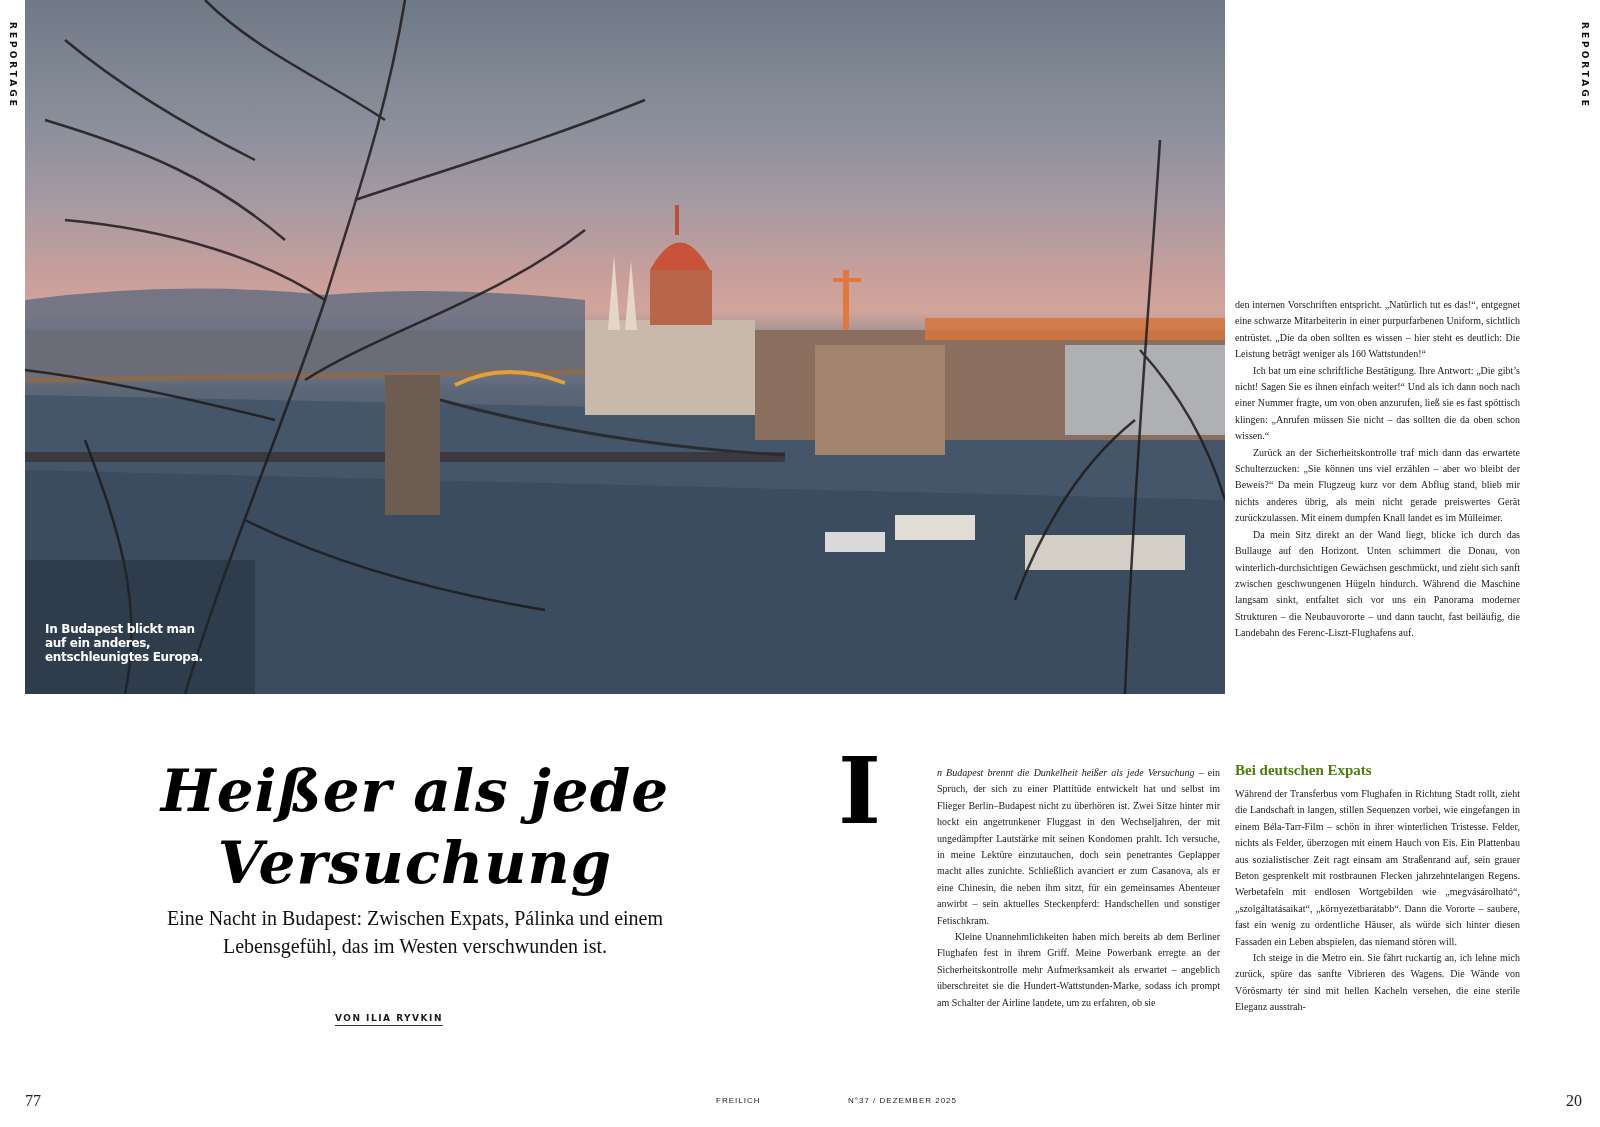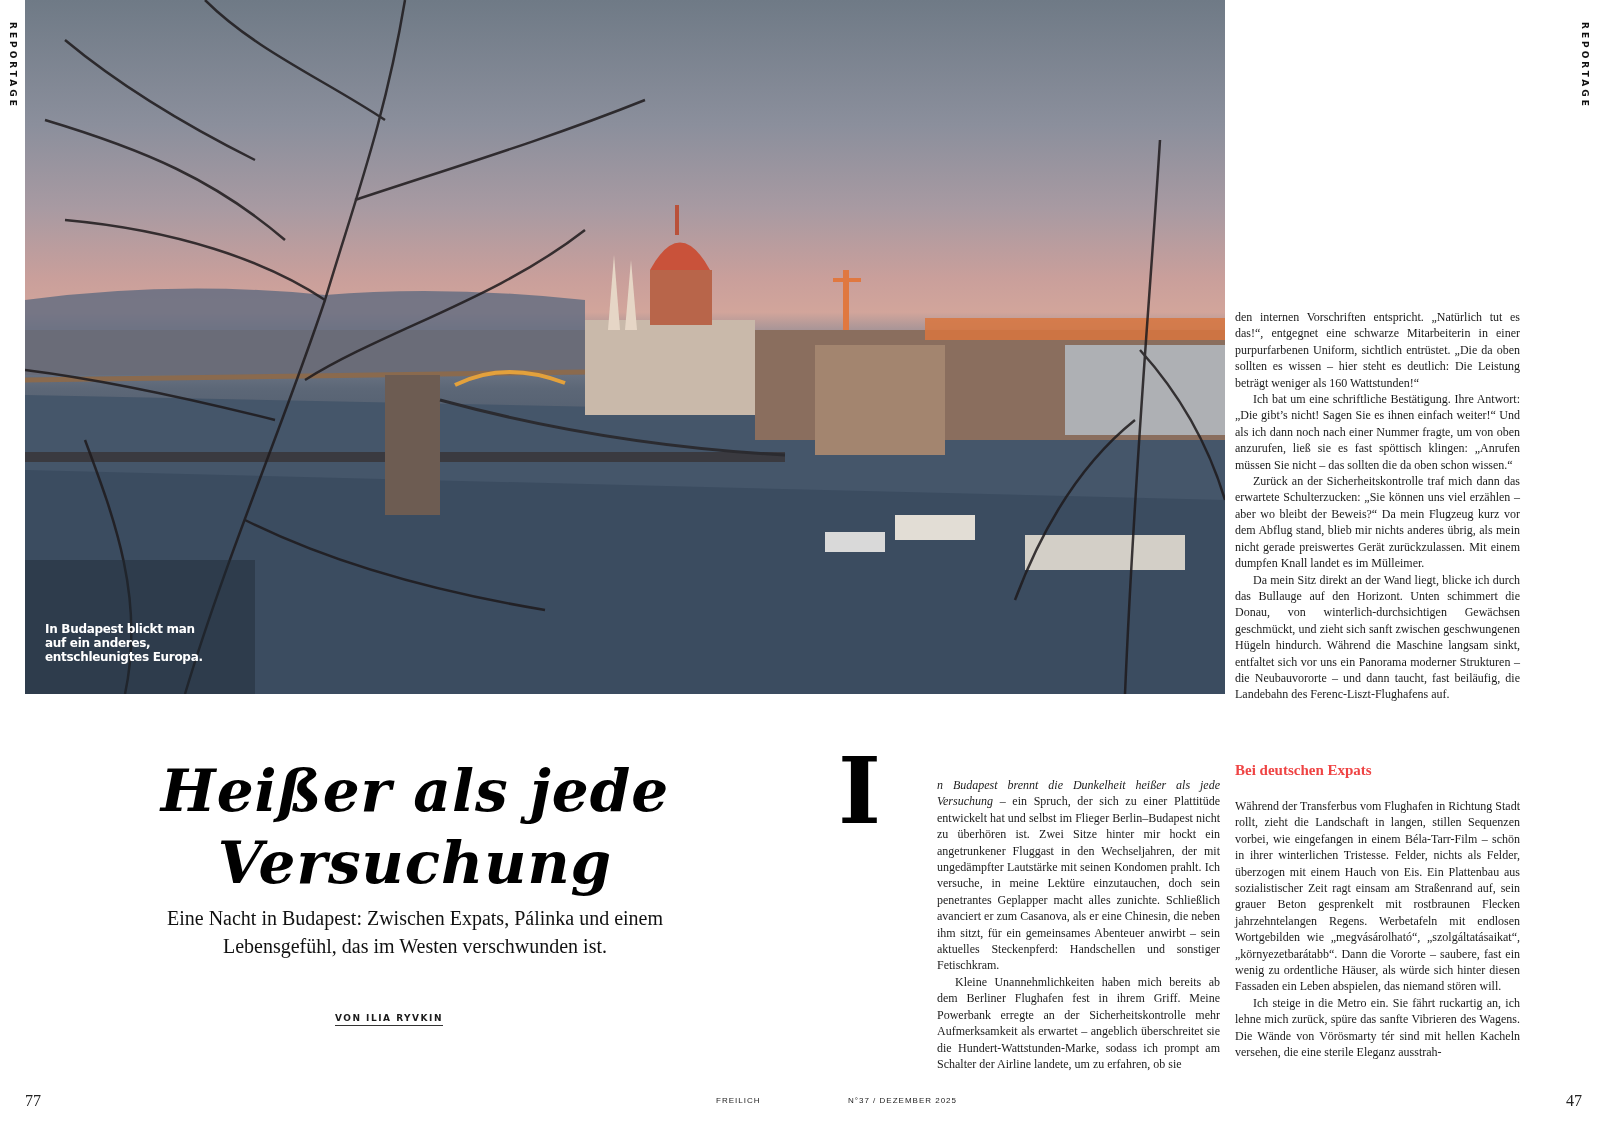--- a/index.html
+++ b/index.html
@@ -40,32 +40,32 @@
   }
   .byline span { border-bottom: 1px solid #333; padding-bottom: 2px; }
 
   .dropcap {
     position: absolute; left: 838px; top: 745px;
     font-family: "DejaVu Serif", serif; font-weight: bold; font-size: 92px; line-height: 92px; color: #000;
   }
 
   .col {
     position: absolute; width: 290px;
-    font-family: "Liberation Serif", serif; font-size: 12px; line-height: 16.4px;
-    text-align: justify; hyphens: auto; color: #1a1a1a; margin-top: 12px;
+    font-family: "Liberation Serif", serif; font-size: 10px; line-height: 16.4px;
+    text-align: justify; hyphens: auto; color: #1a1a1a;
   }
   .col p { text-indent: 0; }
   .col p.ind { text-indent: 18px; }
   .col em { font-style: italic; }
   .col-1 { left: 937px; top: 765px; width: 283px; }
   .col-2 { left: 1235px; top: 297px; width: 285px; }
   .col-3 { left: 1235px; top: 786px; width: 285px; }
   .subhead {
     position: absolute; left: 1235px; top: 762px;
-    font-family: "Liberation Serif", serif; font-weight: bold; font-size: 15px; color: #ef4444;
+    font-family: "Liberation Serif", serif; font-weight: bold; font-size: 15px; color: #4d7c0f;
   }
 
   .footer { position: absolute; top: 1092px; font-family: "Liberation Sans", sans-serif; color: #222; }
   .folio { font-family: "Liberation Serif", serif; font-size: 16px; }
   .folio.left { left: 25px; }
   .folio.right { left: 1566px; }
   .mag-name { left: 716px; top: 1096px; font-size: 8px; letter-spacing: 1px; }
   .issue { left: 848px; top: 1096px; font-size: 8px; letter-spacing: 1px; }
 </style>
 </head>
@@ -152,13 +152,13 @@
 <h2 class="subhead">Bei deutschen Expats</h2>
 
 <div class="col col-3">
   <p>Während der Transferbus vom Flughafen in Richtung Stadt rollt, zieht die Landschaft in langen, stillen Sequenzen vorbei, wie eingefangen in einem Béla-Tarr-Film – schön in ihrer winterlichen Tristesse. Felder, nichts als Felder, überzogen mit einem Hauch von Eis. Ein Plattenbau aus sozialistischer Zeit ragt einsam am Straßenrand auf, sein grauer Beton gesprenkelt mit rostbraunen Flecken jahrzehntelangen Regens. Werbetafeln mit endlosen Wortgebilden wie „megvásárolható“, „szolgáltatásaikat“, „környezetbarátabb“. Dann die Vororte – saubere, fast ein wenig zu ordentliche Häuser, als würde sich hinter diesen Fassaden ein Leben abspielen, das niemand stören will.</p>
   <p class="ind">Ich steige in die Metro ein. Sie fährt ruckartig an, ich lehne mich zurück, spüre das sanfte Vibrieren des Wagens. Die Wände von Vörösmarty tér sind mit hellen Kacheln versehen, die eine sterile Eleganz ausstrah-</p>
 </div>
 
 <div class="footer folio left">77</div>
 <div class="footer mag-name">FREILICH</div>
 <div class="footer issue">N°37 / DEZEMBER 2025</div>
-<div class="footer folio right">47</div>
+<div class="footer folio right">20</div>
 
 </body></html>

